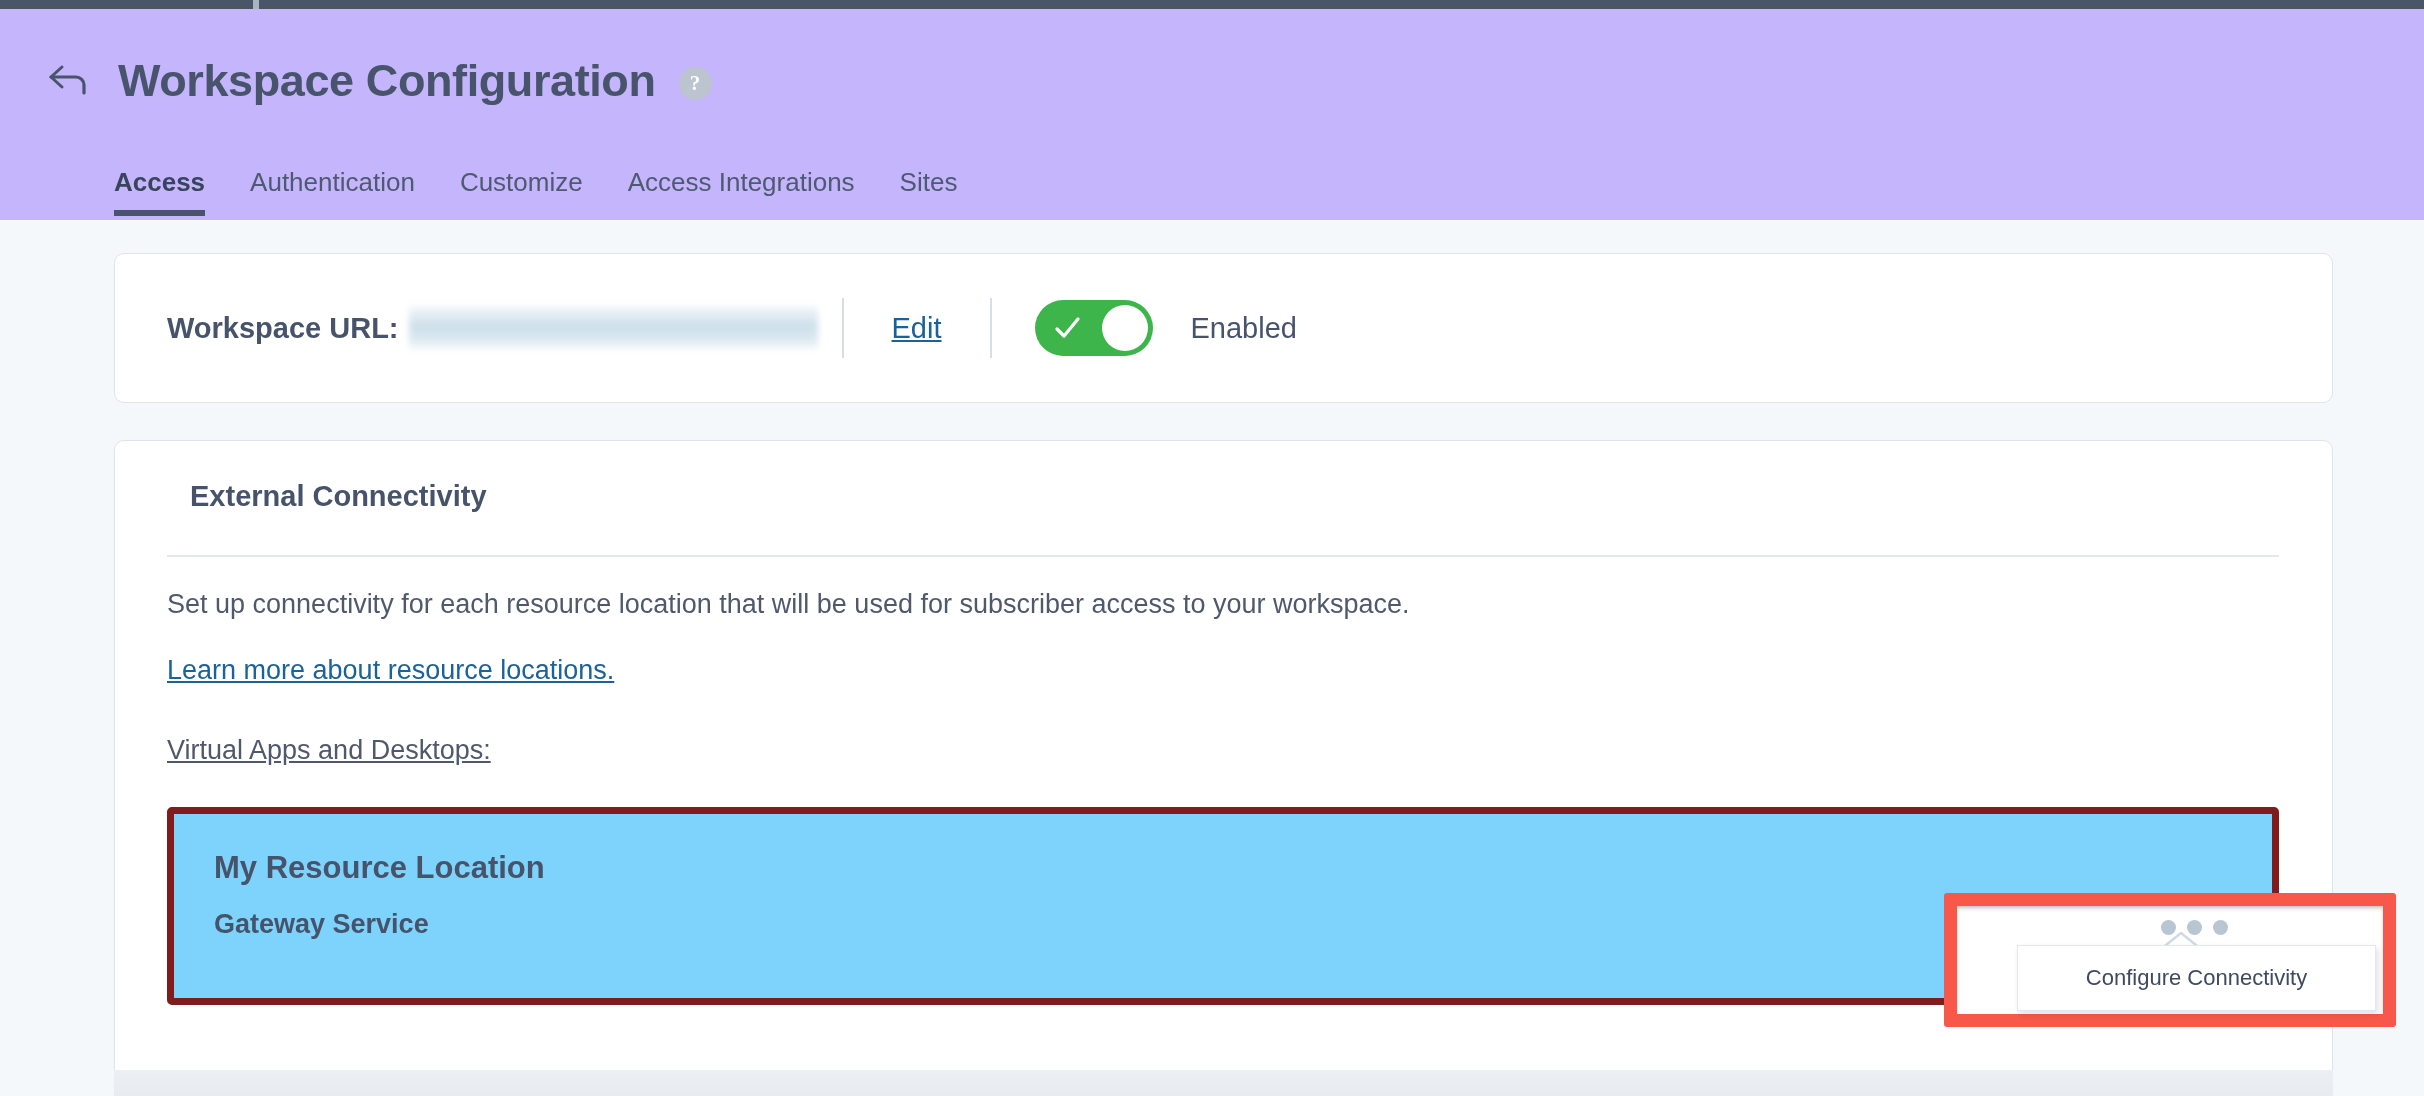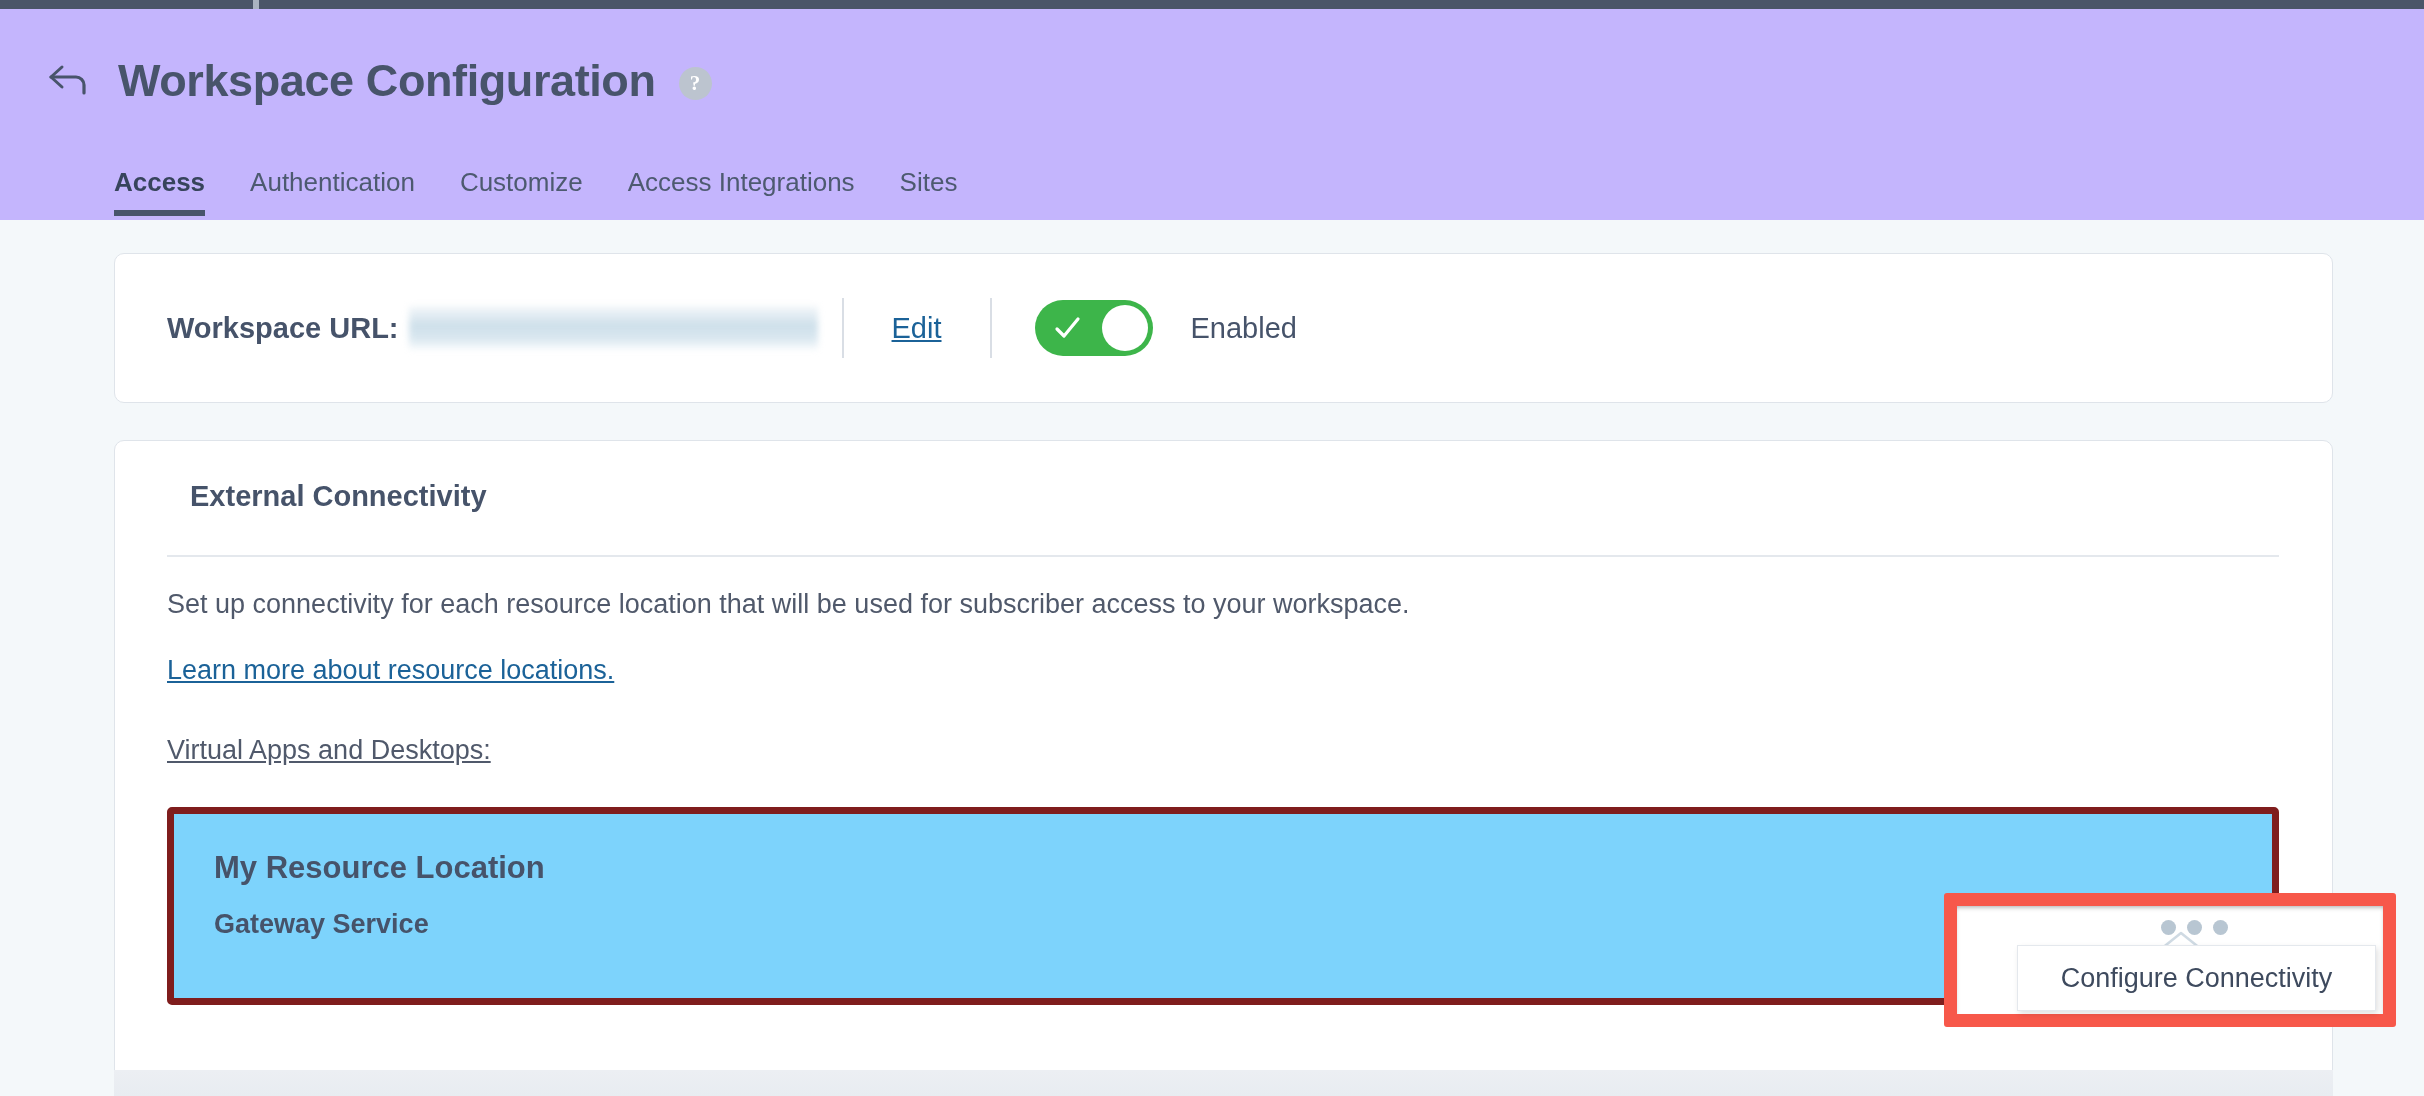--- a/index.html
+++ b/index.html
@@ -382,21 +382,21 @@
     background: #ffffff;
     border: 1px solid #e4e8ed;
     box-shadow: 2px 3px 6px rgba(0,0,0,0.12);
     display: flex;
     align-items: center;
     justify-content: center;
     z-index: 45;
     cursor: pointer;
   }
   .popover-label {
-    font-size: 27px;
+    font-size: 22px;
     color: #3e4a5e;
     white-space: nowrap;
   }
 
   
   .right-gutter {
     position: absolute;
     left: 2333px;
     top: 220px;
     width: 91px;

